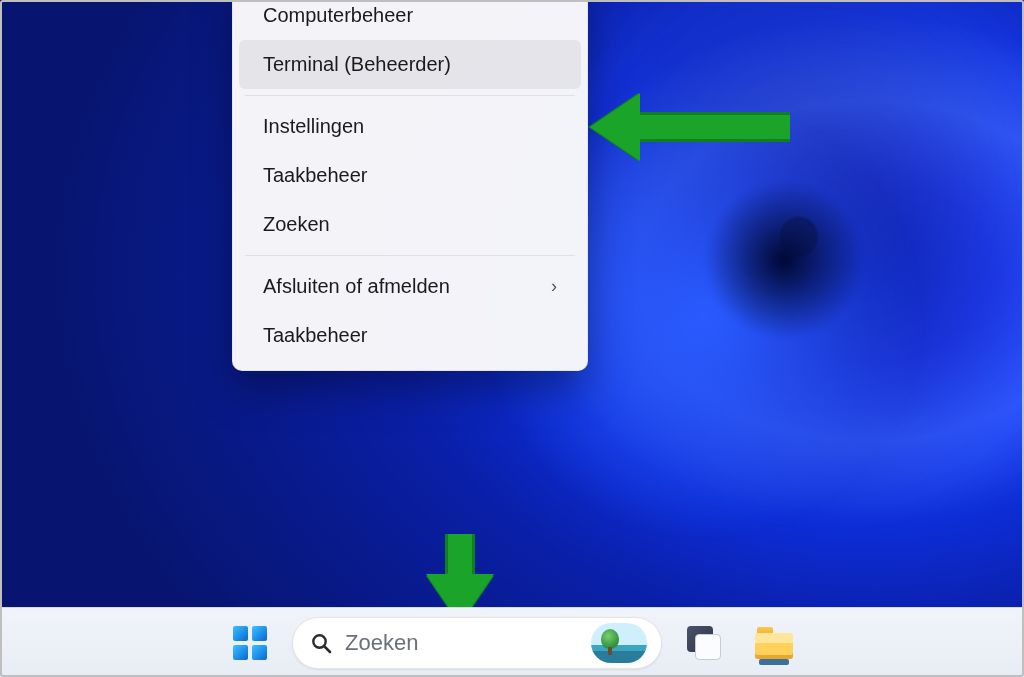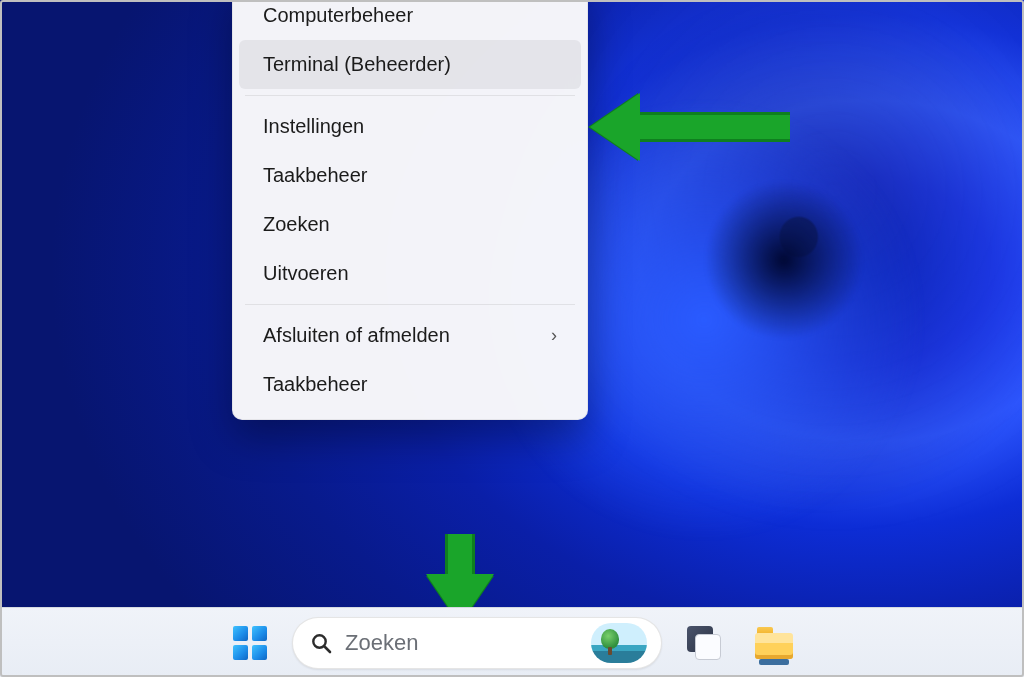--- a/index.html
+++ b/index.html
@@ -163,23 +163,20 @@
     </div>
     <div class="winx-sep"></div>
     <div class="winx-item">
       <span>Instellingen</span>
     </div>
     <div class="winx-item">
       <span>Taakbeheer</span>
     </div>
     <div class="winx-item">
       <span>Zoeken</span>
-    </div>
-    <div class="winx-item">
-      <span>Uitvoeren</span>
     </div>
     <div class="winx-sep"></div>
     <div class="winx-item">
       <span>Afsluiten of afmelden</span>
       <span class="chevron">›</span>
     </div>
     <div class="winx-item">
       <span>Taakbeheer</span>
     </div>
   </div>

